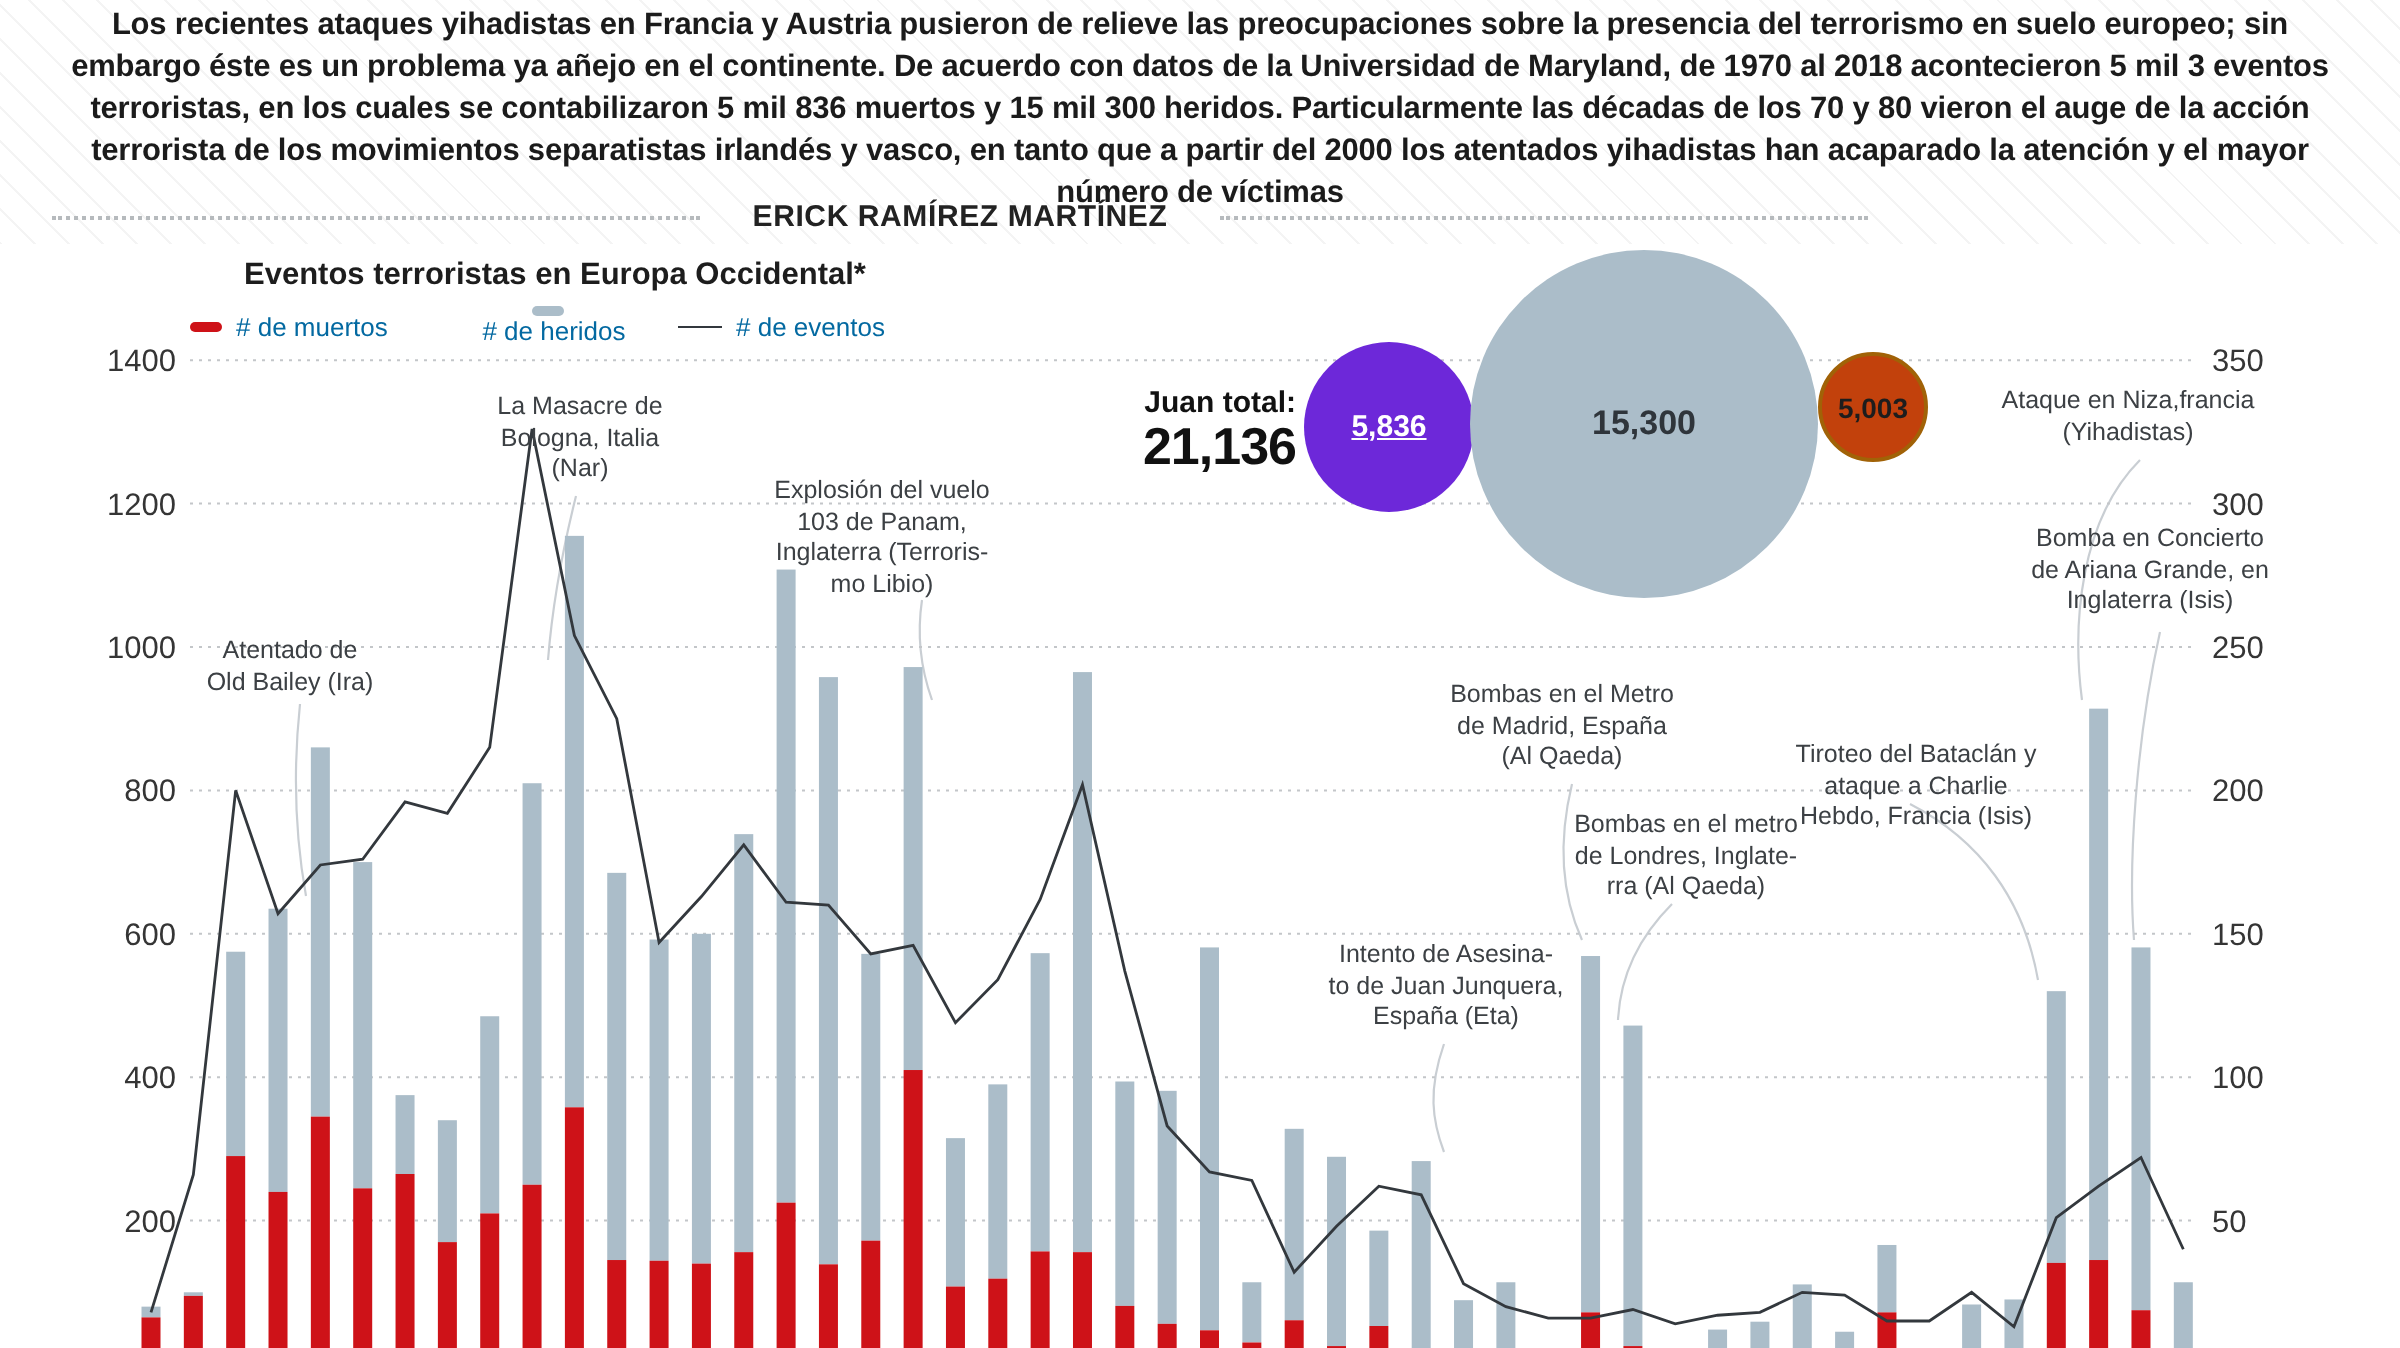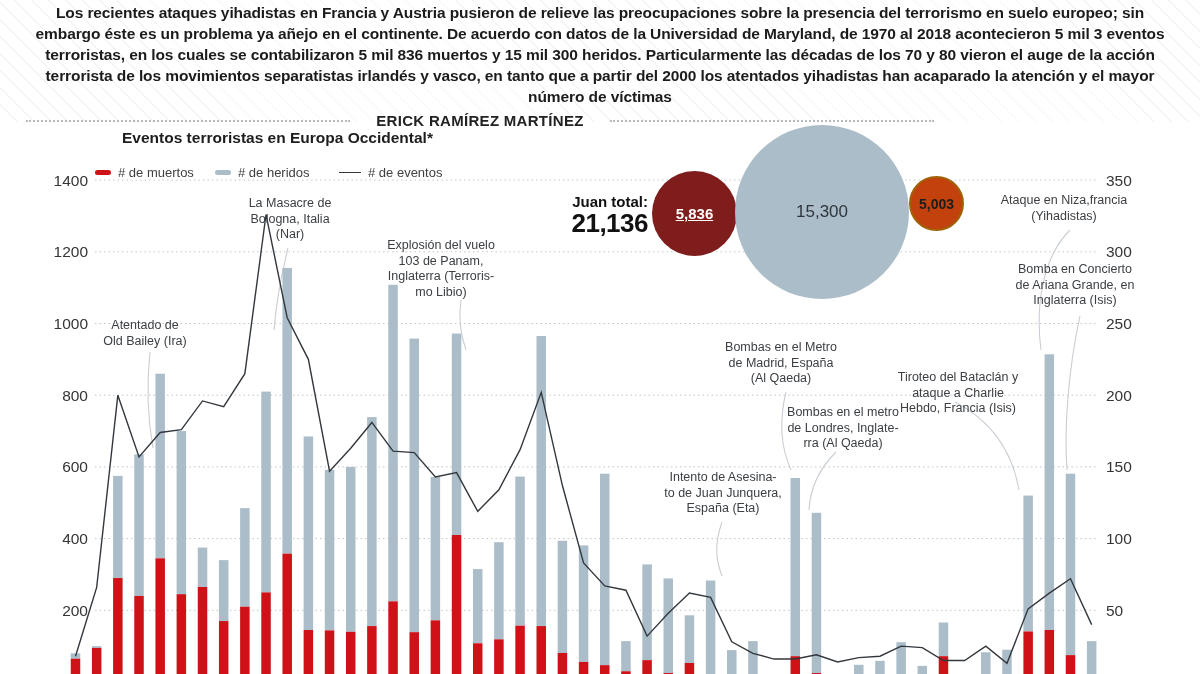--- a/index.html
+++ b/index.html
@@ -3,43 +3,43 @@
 <meta charset="utf-8">
 <style>
   html,body{margin:0;padding:0;background:#fff;}
   .stage{position:relative;width:1200px;height:674px;overflow:hidden;background:#fff;
          font-family:"Liberation Sans",sans-serif;}
   .hatch{position:absolute;left:0;top:0;width:1200px;height:122px;
          background:repeating-linear-gradient(45deg, rgba(0,0,0,0.045) 0 1px, transparent 1px 12px);}
   .lede{position:absolute;left:0;top:2px;width:1200px;text-align:center;
         font-size:15.5px;font-weight:700;line-height:21px;color:#1b1b1b;letter-spacing:-0.1px;}
   .lede-inner{display:inline-block;max-width:1156px;padding:0 20px;}
-  .byline-row{position:absolute;left:0;top:112px;width:960px;display:flex;align-items:center;}
+  .byline-row{position:absolute;left:0;top:100px;width:960px;display:flex;align-items:center;}
   .rule{flex:1;border-top:2px dotted #b6babd;height:0;margin:0 26px;}
   .byline{font-size:15px;font-weight:700;color:#222;letter-spacing:0.3px;white-space:nowrap;}
   .chart-title{position:absolute;left:122px;top:129px;font-size:15.5px;font-weight:700;color:#1d1d1d;}
-  .legend{position:absolute;left:95px;top:153px;display:flex;align-items:center;font-size:13px;color:#404040;margin-top:12px;}
+  .legend{position:absolute;left:95px;top:153px;display:flex;align-items:center;font-size:13px;color:#0369a1;}
   .legend .item{display:flex;align-items:center;margin-right:0;}
   .sw{display:inline-block;margin-right:7px;}
   .sw-bar{width:16px;height:5px;border-radius:2.5px;}
   .sw-line{width:22px;height:0;border-top:1.5px solid #33383d;}
-  .it1{width:120px;} .it2{width:124px;}
+  .it1{width:120px;} .it2{width:124px;flex-direction:column;}
   svg{position:absolute;left:0;top:120px;}
   .grid{stroke:#c3c6c9;stroke-width:1;stroke-dasharray:1.5 3;}
   .tickL{font-size:15.5px;fill:#353535;text-anchor:end;font-family:"Liberation Sans",sans-serif;}
   .tickR{font-size:15.5px;fill:#353535;text-anchor:start;font-family:"Liberation Sans",sans-serif;}
   .leader{fill:none;stroke:#c9ced3;stroke-width:1.1;}
   .ann{position:absolute;transform:translateX(-50%);text-align:center;white-space:pre-line;
        font-size:12.5px;line-height:15.5px;color:#3c4044;}
   .gran{position:absolute;left:540px;top:193px;width:108px;text-align:right;color:#111;}
   .gran .lbl{font-size:15px;font-weight:700;line-height:18px;}
   .gran .val{font-size:26px;font-weight:700;letter-spacing:-0.5px;line-height:25px;}
   .bubble{position:absolute;border-radius:50%;display:flex;align-items:center;justify-content:center;}
-  .bub-m{left:652px;top:171px;width:85px;height:85px;background:#7f1d1d;color:#fff;font-size:15px;font-weight:700;text-decoration:underline;}
-  .bub-h{left:735px;top:125px;width:174px;height:174px;background:#abbdc9;color:#2f353b;font-size:17px;font-weight:400;}
+  .bub-m{left:652px;top:171px;width:85px;height:85px;background:#6d28d9;color:#fff;font-size:15px;font-weight:700;text-decoration:underline;}
+  .bub-h{left:735px;top:125px;width:174px;height:174px;background:#abbdc9;color:#2f353b;font-size:17px;font-weight:700;}
   .bub-e{left:909px;top:176px;width:55px;height:55px;background:#c2410c;border:2px solid #a16207;
          box-sizing:border-box;color:#1d1d1d;font-size:14px;font-weight:700;}
 </style>
 </head>
 <body>
 
 <div class="stage">
   <div class="hatch"></div>
 
   <div class="lede">

